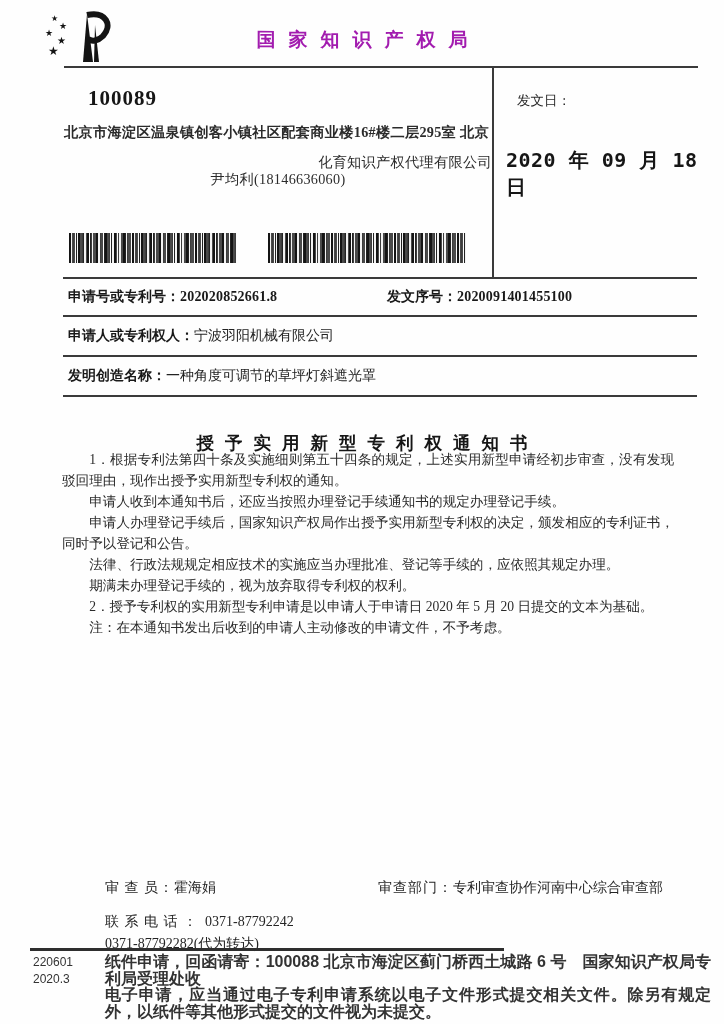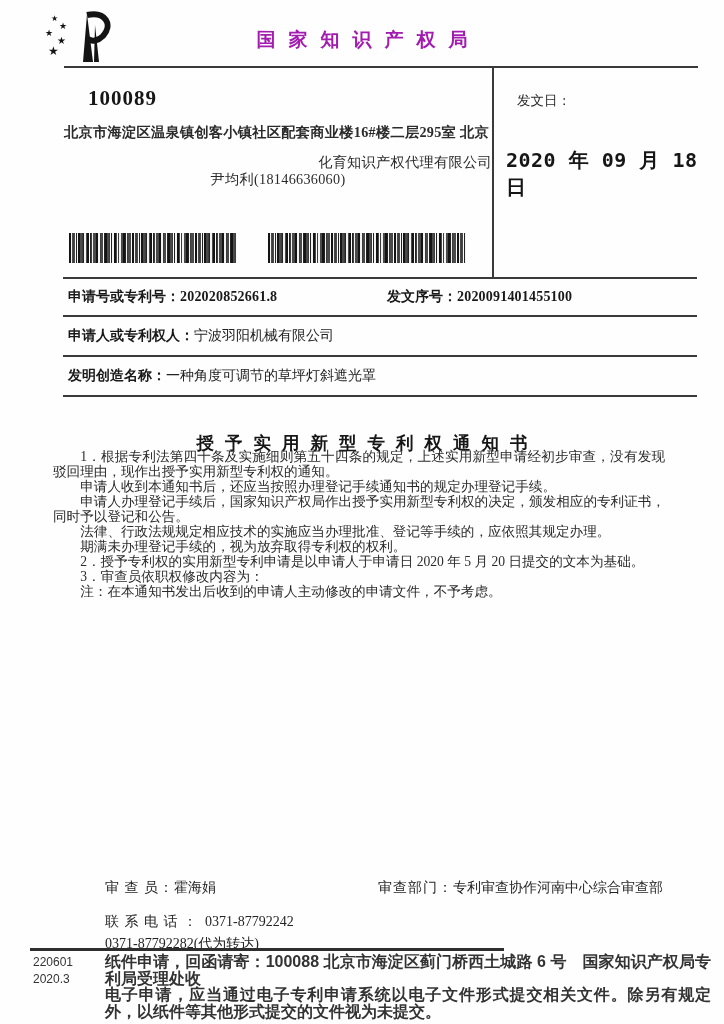--- a/index.html
+++ b/index.html
@@ -40,21 +40,21 @@
   .bc2{left:268px;width:198px;}
 
   
   .cell{position:absolute;font-size:14px;color:#222;}
   .lbl{font-weight:bold;color:#191919;}
   .num{font-weight:bold;color:#191919;letter-spacing:.2px;}
 
   
   .doc-title{left:0;top:407px;width:724px;text-align:center;
     font-size:17.5px;font-weight:bold;letter-spacing:11px;text-indent:11px;color:#161616;margin-top:24px;}
-  .body-text{left:53px;top:449px;width:612px;font-size:13.6px;line-height:15px;
+  .body-text{left:62px;top:449px;width:612px;font-size:13.6px;line-height:21px;
     text-align:justify;color:#2a2a2a;}
   .body-text p{margin:0;text-indent:2em;}
   .body-text p.gap{}
 
   
   .sign{font-size:14px;color:#242424;}
   .examiner{left:105px;top:879px;}
   .department{left:378px;top:879px;}
   .phone1{left:105px;top:913px;}
   .phone2{left:105px;top:935px;}
@@ -120,21 +120,20 @@
   <div class="rule" style="top:395px;left:63px;width:634px;"></div>
 
   <div class="abs doc-title">授予实用新型专利权通知书</div>
   <div class="abs body-text">
     <p>1．根据专利法第四十条及实施细则第五十四条的规定，上述实用新型申请经初步审查，没有发现驳回理由，现作出授予实用新型专利权的通知。</p>
     <p>申请人收到本通知书后，还应当按照办理登记手续通知书的规定办理登记手续。</p>
     <p>申请人办理登记手续后，国家知识产权局作出授予实用新型专利权的决定，颁发相应的专利证书，同时予以登记和公告。</p>
     <p>法律、行政法规规定相应技术的实施应当办理批准、登记等手续的，应依照其规定办理。</p>
     <p>期满未办理登记手续的，视为放弃取得专利权的权利。</p>
     <p class="gap">2．授予专利权的实用新型专利申请是以申请人于申请日 2020 年 5 月 20 日提交的文本为基础。</p>
-    <p class="gap">3．审查员依职权修改内容为：</p>
     <p>注：在本通知书发出后收到的申请人主动修改的申请文件，不予考虑。</p>
   </div>
 
   <div class="abs sign examiner">
     <span class="lbl2">审 查 员：</span><span>霍海娟</span>
   </div>
   <div class="abs sign department">
     <span class="lbl2">审查部门：</span><span>专利审查协作河南中心综合审查部</span>
   </div>
   <div class="abs sign phone1">

